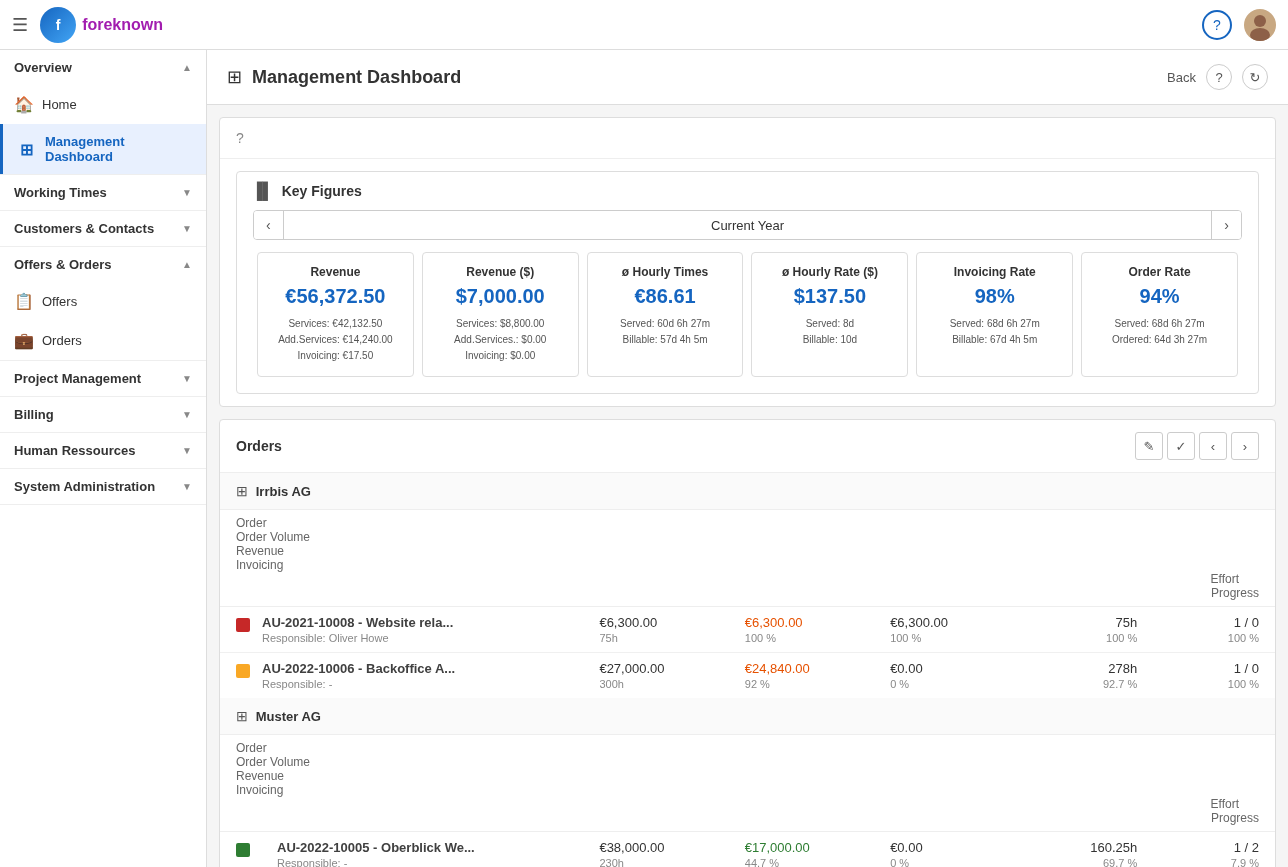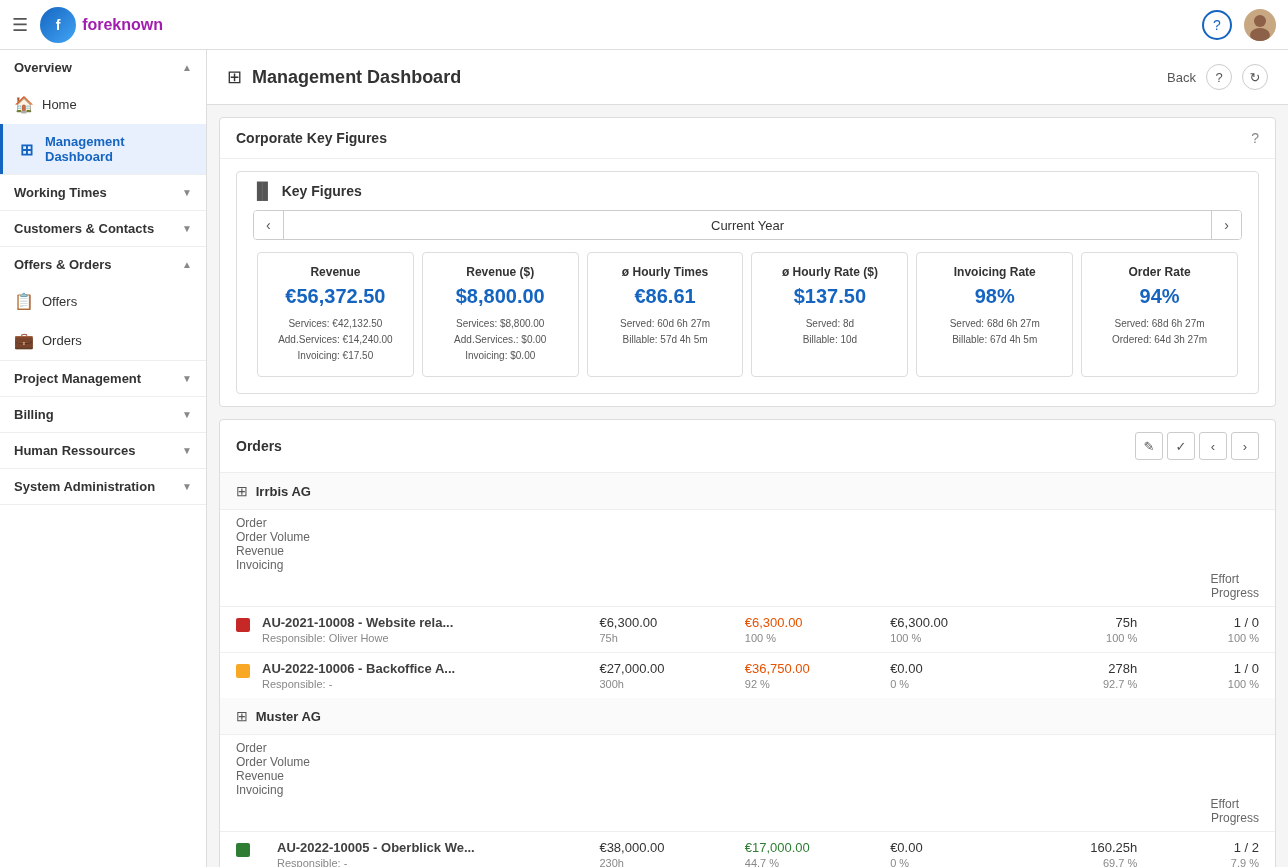--- a/index.html
+++ b/index.html
@@ -203,21 +203,20 @@
           <span class="btn-back">Back</span>
           <div class="btn-icon">?</div>
           <div class="btn-icon">↻</div>
         </div>
       </div>
 
       <div class="content-inner">
 
         <div class="section">
           <div class="section-header">
-            <span class="section-title">Corporate Key Figures</span>
             <span class="section-help">?</span>
           </div>
 
           <div class="key-figures-card">
             <div class="key-figures-header">
               <span style="font-size:16px; color:#555;">▐▌</span>
               <span class="key-figures-title">Key Figures</span>
             </div>
 
             <div class="year-nav">
@@ -231,21 +230,21 @@
               <div class="metric-card">
                 <div class="metric-label">Revenue</div>
                 <div class="metric-value">€56,372.50</div>
                 <div class="metric-detail">
                   Services: €42,132.50<br>Add.Services: €14,240.00<br>Invoicing: €17.50
                 </div>
               </div>
 
               <div class="metric-card">
                 <div class="metric-label">Revenue ($)</div>
-                <div class="metric-value">$8,800.00</div>
+                <div class="metric-value">$7,000.00</div>
                 <div class="metric-detail">
                   Services: $8,800.00<br>Add.Services.: $0.00<br>Invoicing: $0.00
                 </div>
               </div>
 
               <div class="metric-card">
                 <div class="metric-label">ø Hourly Times</div>
                 <div class="metric-value">€86.61</div>
                 <div class="metric-detail">
                   Served: 60d 6h 27m<br>Billable: 57d 4h 5m
@@ -344,21 +343,21 @@
                     <div class="order-name">AU-2022-10006 - Backoffice A...</div>
                     <div class="order-resp">Responsible: -</div>
                   </div>
                 </div>
               </div>
               <div class="col-volume">
                 <div class="val-main">€27,000.00</div>
                 <div class="val-sub">300h</div>
               </div>
               <div class="col-revenue">
-                <div class="val-main val-orange">€36,750.00</div>
+                <div class="val-main val-orange">€24,840.00</div>
                 <div class="val-sub">92 %</div>
               </div>
               <div class="col-invoicing">
                 <div class="val-main">€0.00</div>
                 <div class="val-sub">0 %</div>
               </div>
               <div class="col-effort">
                 <div class="val-main">278h</div>
                 <div class="val-sub">92.7 %</div>
               </div>

